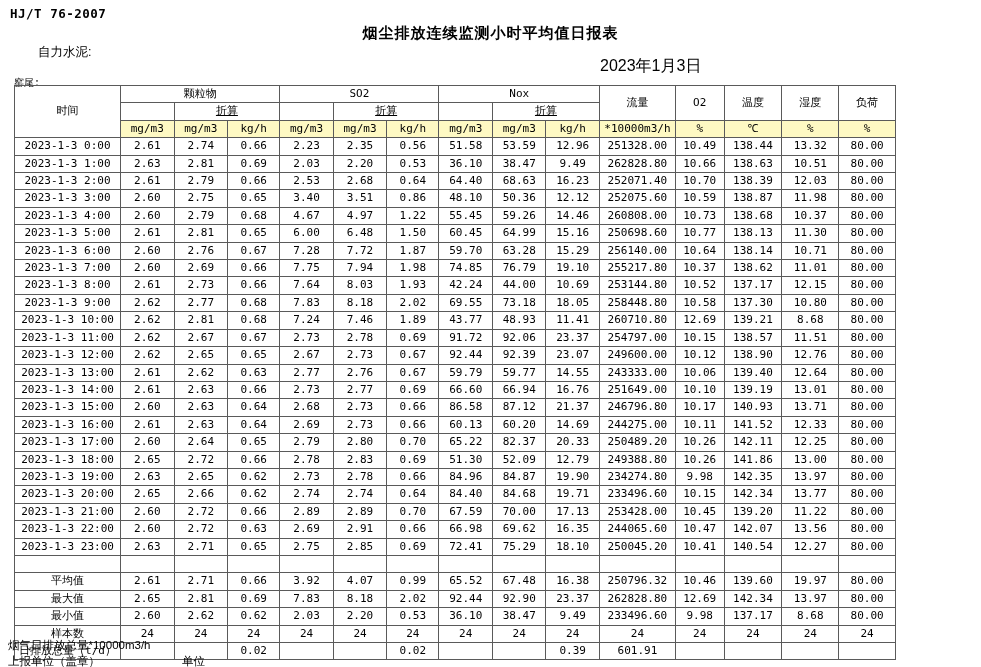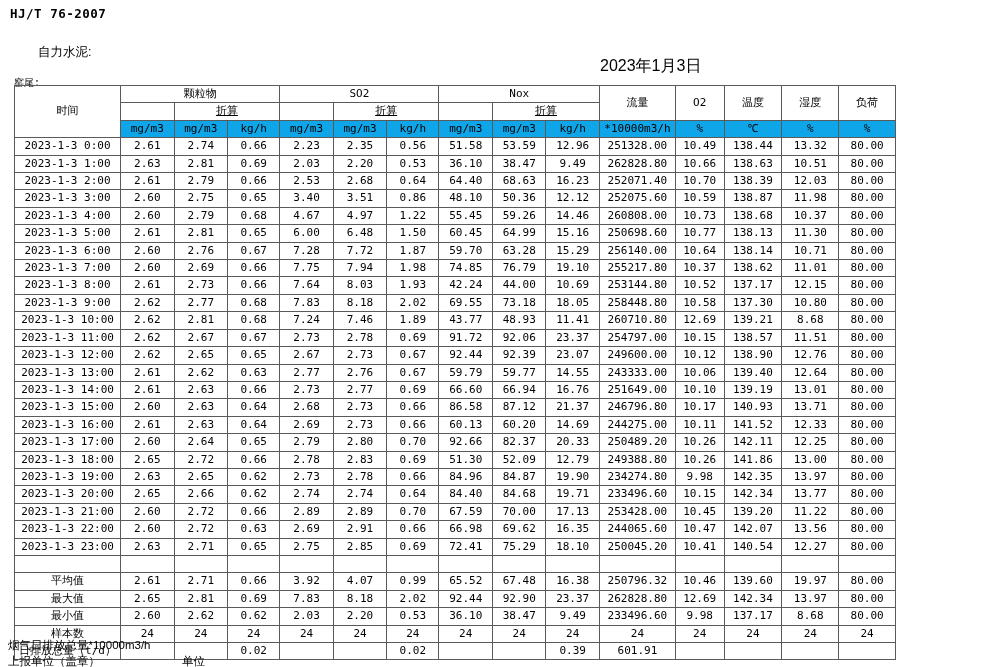--- a/index.html
+++ b/index.html
@@ -44,39 +44,40 @@
     vertical-align:middle;
     padding:0;
     height:16.4px;
     line-height:16.4px;
     font-weight:normal;
     white-space:nowrap;
     overflow:hidden;
   }
   .hdr-group{height:17px;line-height:17px;margin-top:43px;}
   .hdr-sub{height:17px;line-height:17px;text-decoration:underline;}
-  .hdr-unit{background:#0ea5e9;height:18px;line-height:18px;}
+  .hdr-unit{background:#fef9c3;height:18px;line-height:18px;}
   .cell-time{text-align:center;}
   .blank-row td{border:1px solid #5a5a5a;height:12px;}
   .footer-line1{
     position:absolute;left:8px;top:638px;font-size:11.5px;
   }
   .footer-line2{
     position:absolute;left:8px;top:654px;font-size:11.5px;
   }
   .footer-unit{
     position:absolute;left:182px;top:654px;font-size:11.5px;
   }
 </style>
 </head>
 <body>
 
 <div class="page">
 
   <div class="std-code">HJ/T  76-2007</div>
+  <div class="main-title">烟尘排放连续监测小时平均值日报表</div>
   <div class="company">自力水泥:</div>
   <div class="kiln">窑尾:</div>
   <div class="report-date">2023年1月3日</div>
 
   <table class="grid">
     <colgroup>
       <col style="width:108px">
       <col style="width:58px">
         <col style="width:58px">
         <col style="width:58px">
@@ -420,21 +421,21 @@
           <td>80.00</td>
         </tr>
         <tr>
           <td class="cell-time">2023-1-3 17:00</td>
           <td>2.60</td>
           <td>2.64</td>
           <td>0.65</td>
           <td>2.79</td>
           <td>2.80</td>
           <td>0.70</td>
-          <td>92.66</td>
+          <td>65.22</td>
           <td>82.37</td>
           <td>20.33</td>
           <td>250489.20</td>
           <td>10.26</td>
           <td>142.11</td>
           <td>12.25</td>
           <td>80.00</td>
         </tr>
         <tr>
           <td class="cell-time">2023-1-3 18:00</td>

